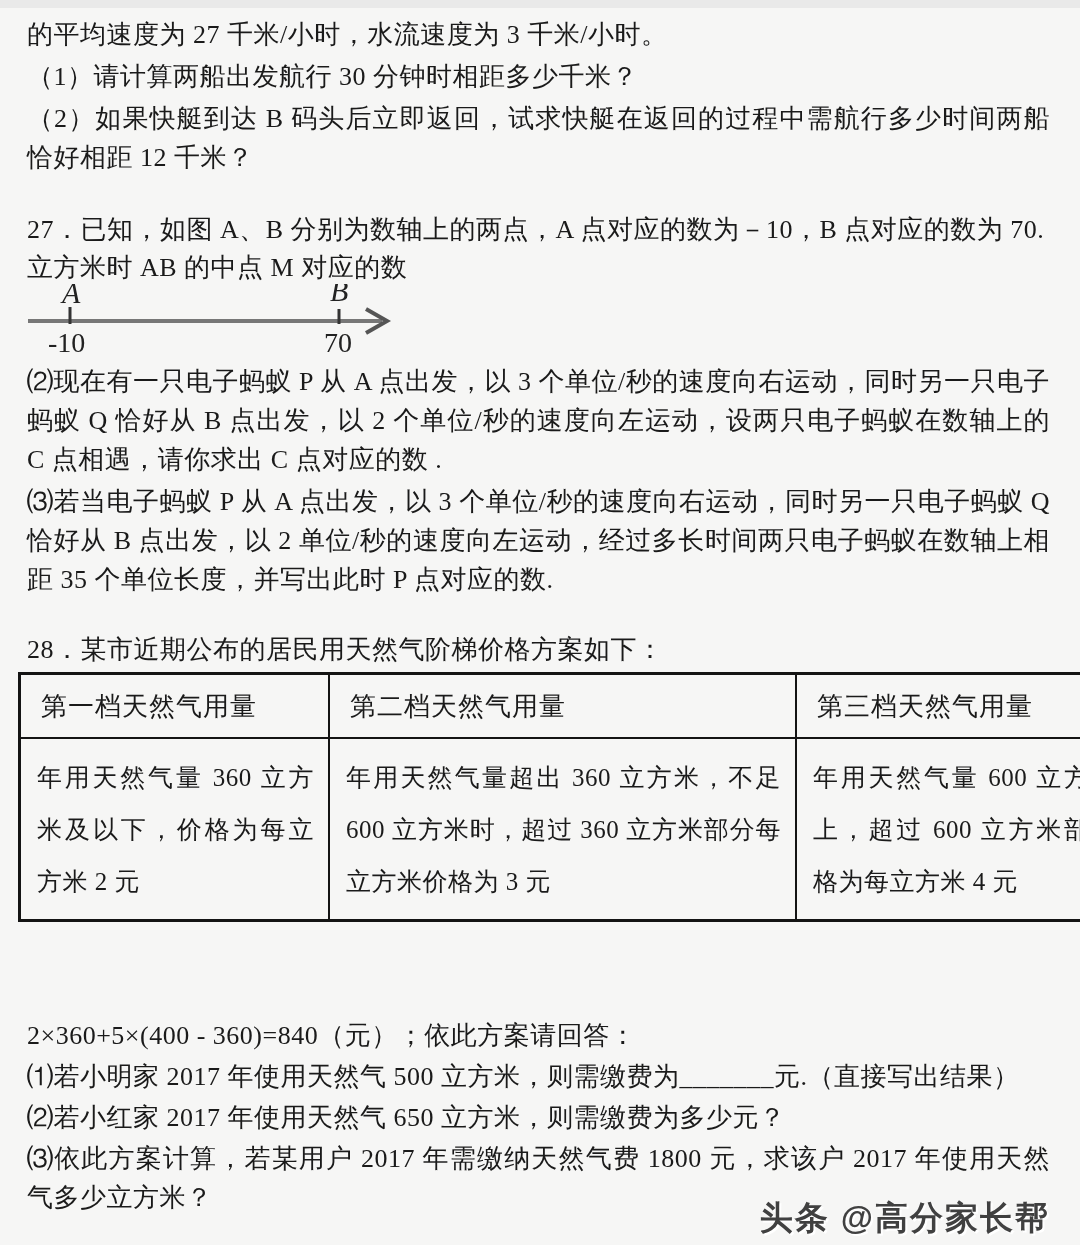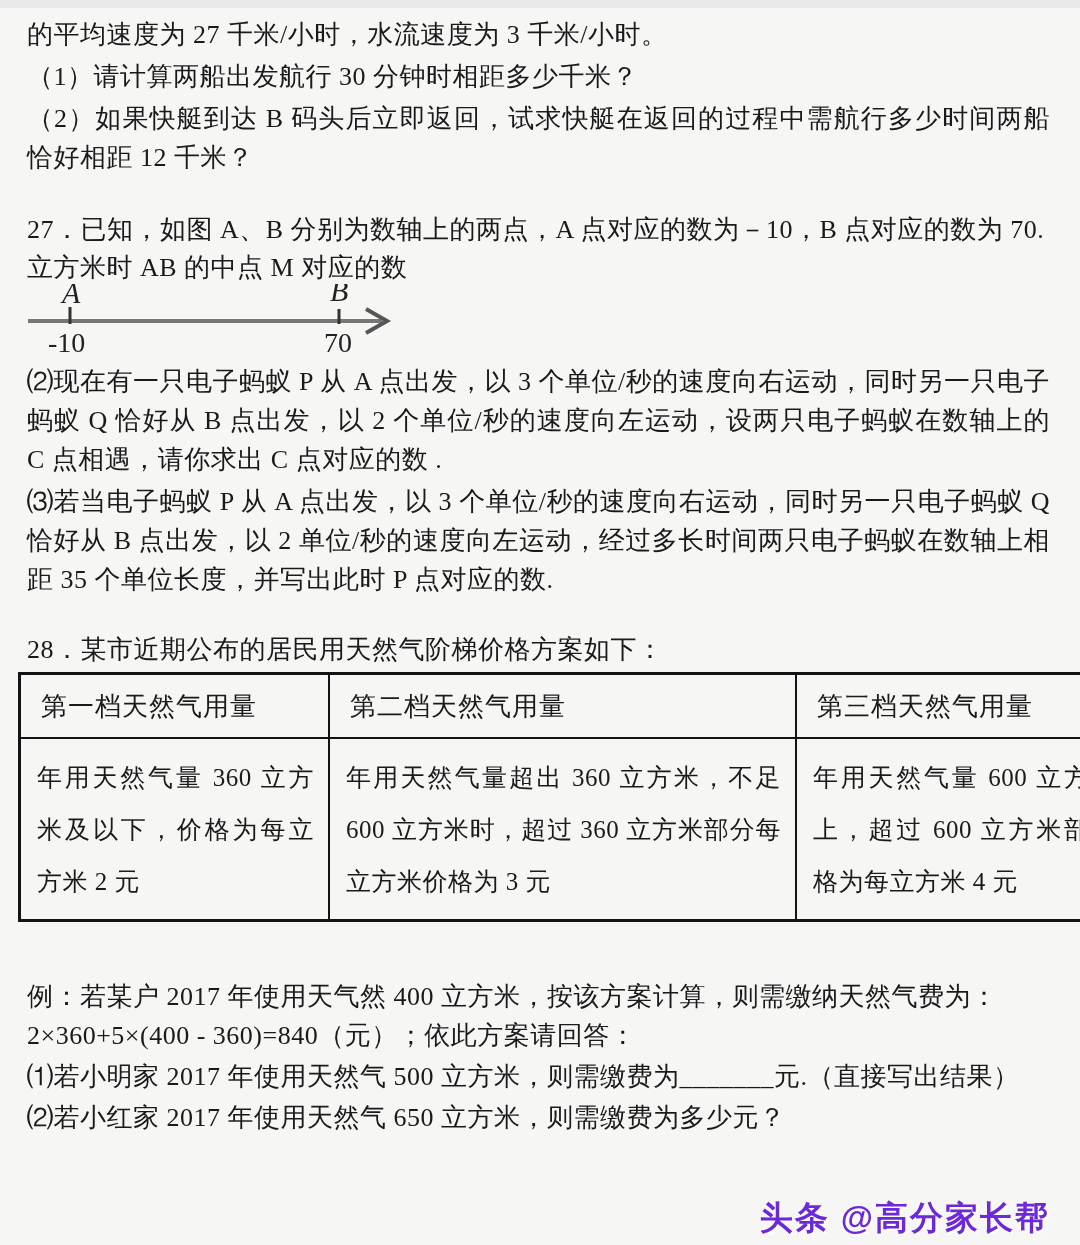--- a/index.html
+++ b/index.html
@@ -87,21 +87,21 @@
   .col3 { width: 332px; }
   
   #watermark {
     position: absolute;
     top: 1190px;
     right: 30px;
     font-family: "Liberation Sans", "DejaVu Sans", sans-serif;
     font-weight: 700;
     font-size: 33px;
     letter-spacing: 2px;
-    color: #6d28d9;
+    color: #404040;
     text-shadow: 2px 2px 0 #ffffff, -1px -1px 0 #f6f6f5;
   }
 </style>
 </head>
 <body>
 
 <div id="page">
 
   <div class="para single" style="top:7px">的平均速度为 27 千米/小时，水流速度为 3 千米/小时。</div>
   <div class="para single" style="top:49px">（1）请计算两船出发航行 30 分钟时相距多少千米？</div>
@@ -134,20 +134,20 @@
       <th class="col3">第三档天然气用量</th>
     </tr>
     <tr>
       <td>年用天然气量 360 立方米及以下，价格为每立方米 2 元</td>
       <td>年用天然气量超出 360 立方米，不足 600 立方米时，超过 360 立方米部分每立方米价格为 3 元</td>
       <td>年用天然气量 600 立方米以上，超过 600 立方米部分价格为每立方米 4 元</td>
     </tr>
   </tbody>
     </table>
 
-  <div class="para single" style="top:969px">例：若某户 2017 年使用天气然 400 立方米，按该方案计算，则需缴纳天然气费为：</div>
   <div class="para single" style="top:1008px">2×360+5×(400 - 360)=840（元）；依此方案请回答：</div>
   <div class="para single" style="top:1049px">⑴若小明家 2017 年使用天然气 500 立方米，则需缴费为_______元.（直接写出结果）</div>
   <div class="para single" style="top:1090px">⑵若小红家 2017 年使用天然气 650 立方米，则需缴费为多少元？</div>
+  <div class="para" style="top:1131px">⑶依此方案计算，若某用户 2017 年需缴纳天然气费 1800 元，求该户 2017 年使用天然气多少立方米？</div>
 
   <div id="watermark">头条 @高分家长帮</div>
 
 </div>
 
 </body></html>

